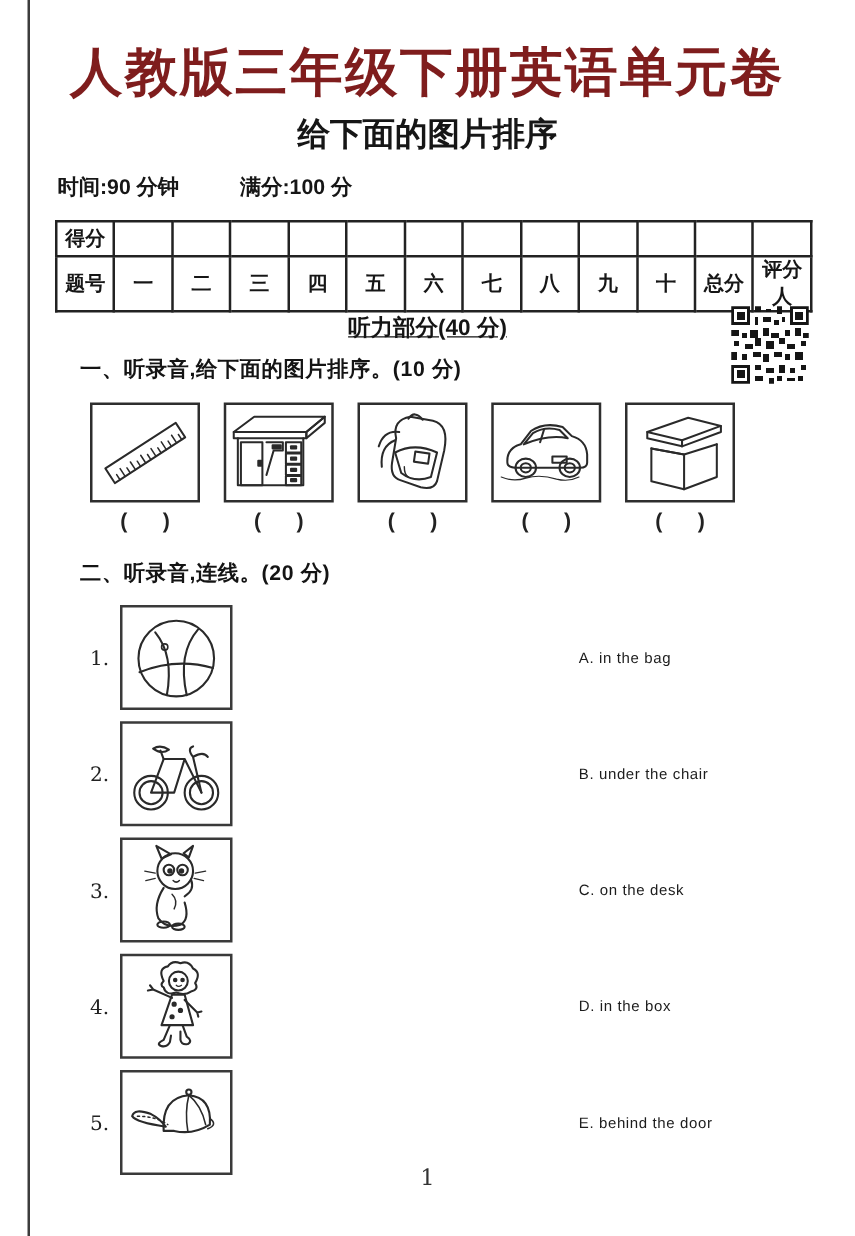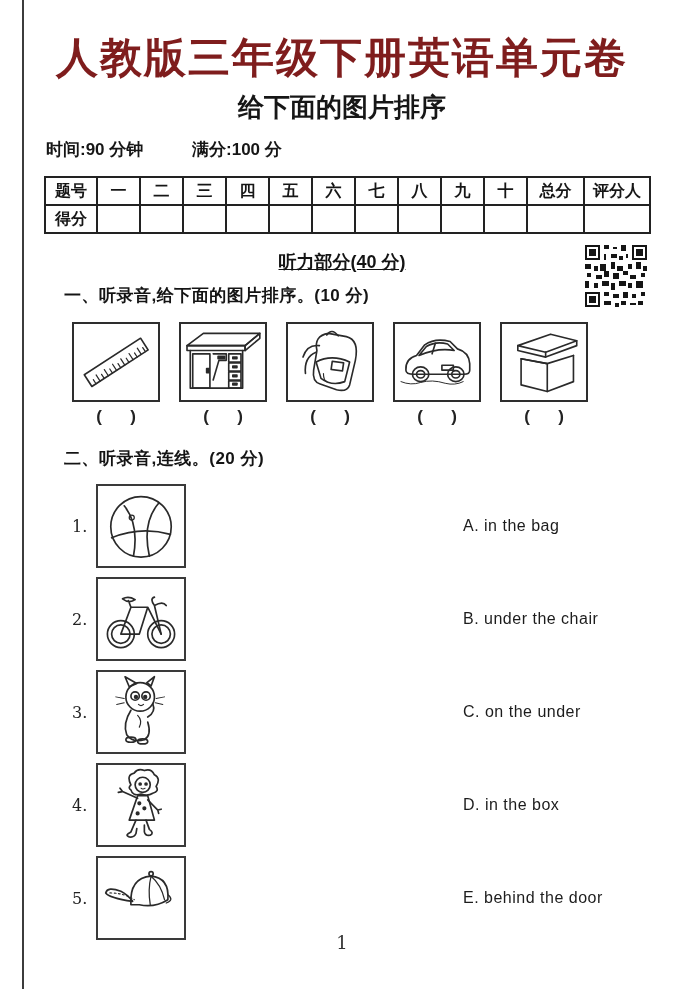--- a/index.html
+++ b/index.html
@@ -69,21 +69,21 @@
   .p2-row { display:flex; align-items:center; height:84px; margin-bottom:9px; }
   .p2-num {
     width:24px; text-align:left; font-size:16px; color:#222;
     font-family:"DejaVu Serif", serif;
   }
   .p2-imgbox {
     width:90px; height:84px; border:2px solid #3a3a3a; background:#fff;
     display:flex; align-items:center; justify-content:center; flex:0 0 auto;
   }
   .p2-option {
-    margin-left:277px; font-size:16px; color:#1c1c1c; white-space:nowrap;
+    margin-left:277px; font-size:12px; color:#1c1c1c; white-space:nowrap;
     letter-spacing:0.5px;
   }
   .page-number {
     position:absolute; top:932px; left:24px; width:636px; text-align:center;
     font-size:18px; color:#333; font-family:"DejaVu Serif", serif;
   }
   svg.draw { stroke:#2a2a2a; fill:none; stroke-width:2; stroke-linecap:round; stroke-linejoin:round; }
 </style>
 </head>
 <body>
@@ -93,48 +93,48 @@
 <div class="page-title">人教版三年级下册英语单元卷</div>
 <div class="page-subtitle">给下面的图片排序</div>
 <div class="meta-line">
   <span>时间:90 分钟</span>
   <span>满分:100 分</span>
 </div>
 
 <table class="score-table">
   <tbody>
       <tr>
+    <td>得分</td>
+    <td></td>
+    <td></td>
+    <td></td>
+    <td></td>
+    <td></td>
+    <td></td>
+    <td></td>
+    <td></td>
+    <td></td>
+    <td></td>
+    <td></td>
+    <td></td>
+  </tr>
+  <tr>
     <td class="col-qnum">题号</td>
     <td class="col-n">一</td>
     <td class="col-n">二</td>
     <td class="col-n">三</td>
     <td class="col-n">四</td>
     <td class="col-n">五</td>
     <td class="col-n">六</td>
     <td class="col-n">七</td>
     <td class="col-n">八</td>
     <td class="col-n">九</td>
     <td class="col-n">十</td>
     <td class="col-total">总分</td>
     <td class="col-grader">评分人</td>
-  </tr>
-  <tr>
-    <td>得分</td>
-    <td></td>
-    <td></td>
-    <td></td>
-    <td></td>
-    <td></td>
-    <td></td>
-    <td></td>
-    <td></td>
-    <td></td>
-    <td></td>
-    <td></td>
-    <td></td>
   </tr>
 </tbody>
   </table>
 
 <div class="section-title">听力部分(40 分)</div>
 
 <div class="qr-box">
   <svg viewBox="0 0 29 29" width="62" height="62" shape-rendering="crispEdges">
     <g fill="#151515">
       <rect x="0" y="0" width="7" height="7"></rect>
@@ -318,21 +318,21 @@
           <circle cx="55" cy="26" r="1.6" fill="#2a2a2a"></circle>
         <path d="M47,35 q3,3 6,0" stroke-width="1.4"></path>
         <path d="M30,28 l-10,-2 M30,33 l-9,2 M68,28 l10,-2 M67,33 l9,2" stroke-width="1.2"></path>
         <path d="M38,42 Q28,58 33,71 Q40,81 54,77 Q63,72 58,56"></path>
         <path d="M58,50 Q68,44 64,34"></path>
         <path d="M46,48 Q52,54 48,62" stroke-width="1.4"></path>
         <ellipse cx="38" cy="77" rx="6" ry="3"></ellipse>
           <ellipse cx="52" cy="79" rx="6" ry="3"></ellipse>
       </svg>
     </div>
-    <span class="p2-option">C. on the under</span>
+    <span class="p2-option">C. on the desk</span>
   </div>
 
   <div class="p2-row">
     <span class="p2-num">4.</span>
     <div class="p2-imgbox">
       <svg class="draw" viewBox="0 0 100 88" width="84" height="76" stroke-width="1.8">
         <path d="M38,20 Q32,8 42,6 Q46,0 54,3 Q62,0 66,8 Q74,12 68,22 Q72,28 64,30 Q58,34 50,31 Q40,34 38,26 Q34,24 38,20 Z"></path>
         <circle cx="52" cy="20" r="9"></circle>
         <circle cx="49" cy="19" r="1.2" fill="#2a2a2a"></circle>
           <circle cx="56" cy="19" r="1.2" fill="#2a2a2a"></circle>

